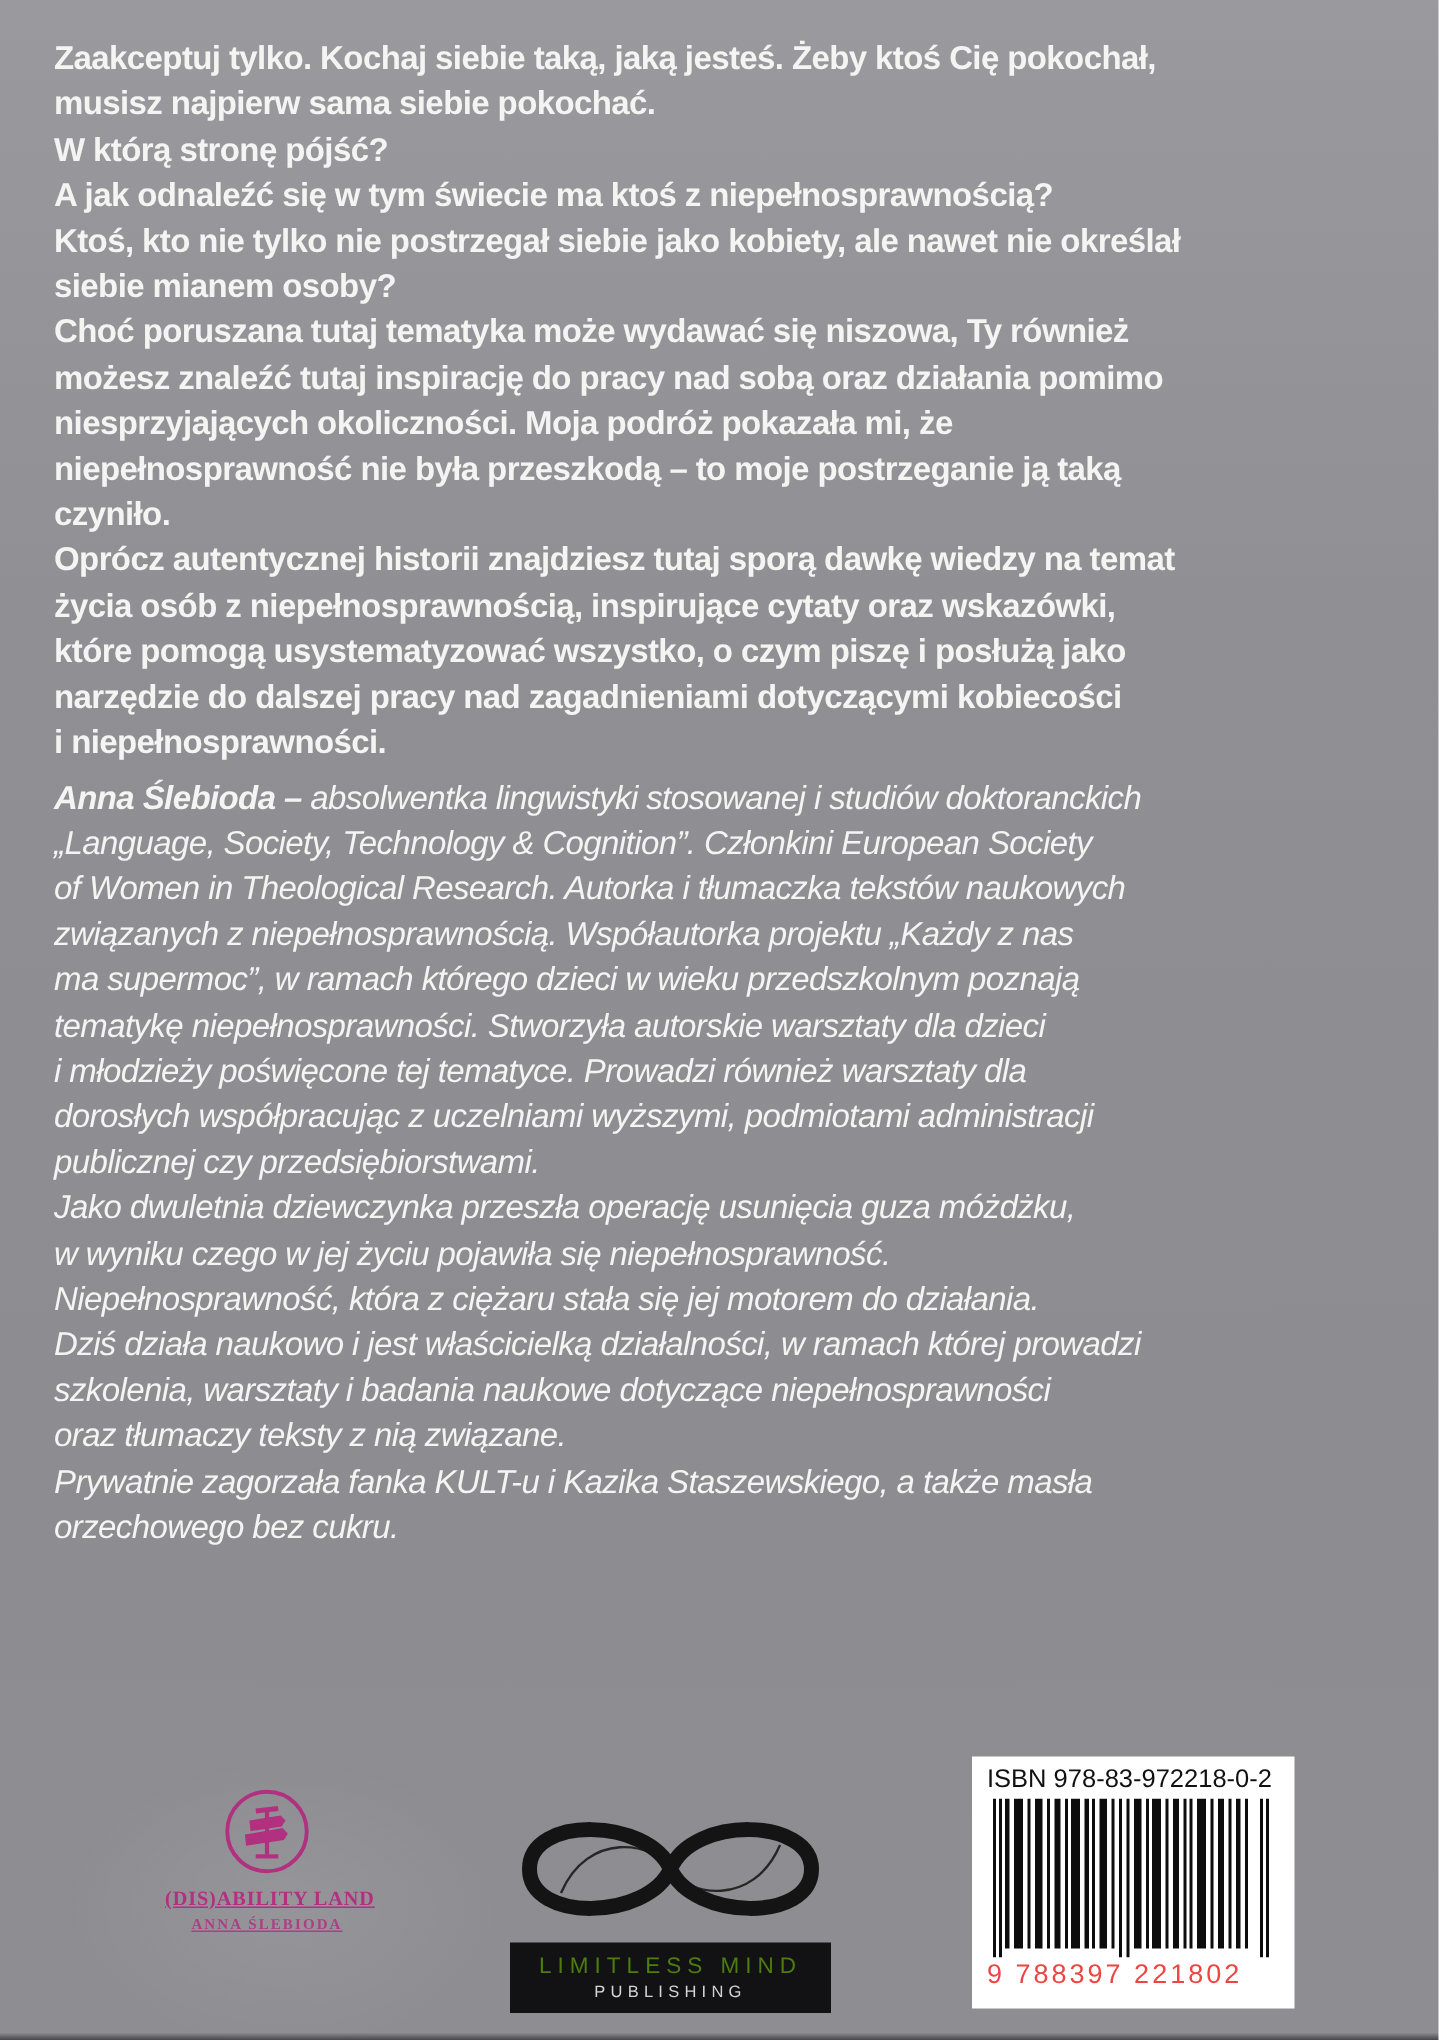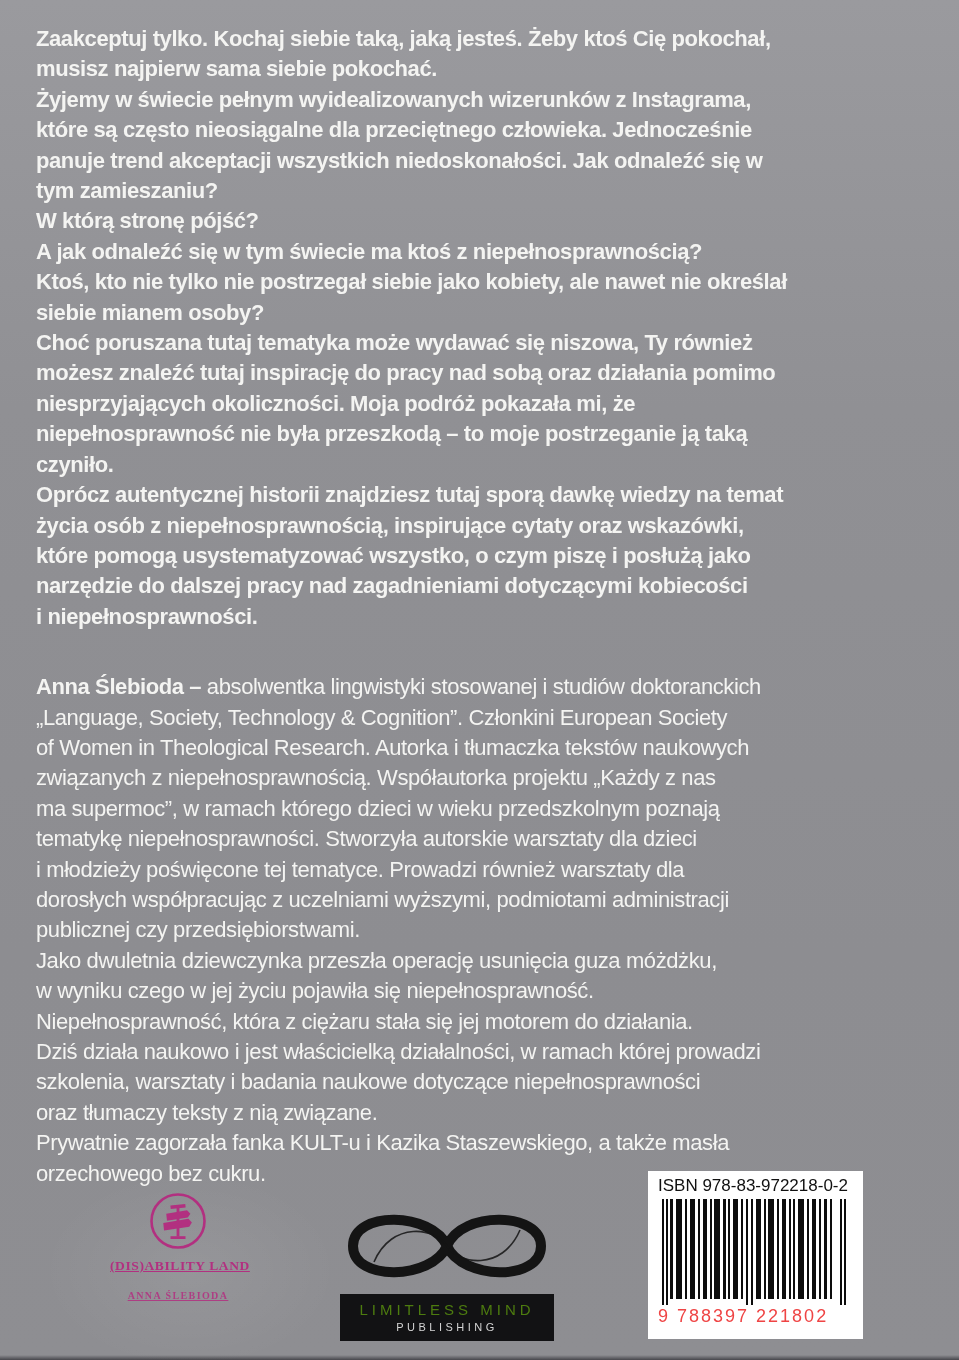--- a/index.html
+++ b/index.html
@@ -15,28 +15,28 @@
   .glow{
     position:absolute;left:40px;top:1170px;width:300px;height:200px;border-radius:50%;
     background:radial-gradient(ellipse at center,rgba(255,255,255,.07),rgba(255,255,255,0) 70%);
   }
   .text-col{position:absolute;left:36px;top:24px;width:902px;}
   .text-col p{
     margin:0;color:#f4f4f2;font-size:22px;line-height:30.4px;
     letter-spacing:-0.4px;white-space:pre-line;
   }
   .synopsis p{font-weight:700;}
-  .bio{margin-top:40px;}
+  .bio{margin-top:6px;font-style:italic;}
   .bio p{font-weight:400;}
   .bio .name{font-weight:700;}
   
   .dl-logo{position:absolute;left:110px;top:1192px;width:136px;text-align:center;color:#b23080;text-decoration:underline;}
   .dl-logo .badge{display:block;margin:0 auto;}
   .dl-title{font-family:"Liberation Serif",serif;font-weight:700;font-size:13.5px;letter-spacing:.6px;margin-top:8px;white-space:nowrap;}
-  .dl-sub{font-family:"Liberation Serif",serif;font-weight:700;font-size:10px;letter-spacing:1.4px;margin-top:16px;opacity:.85;white-space:nowrap;}
+  .dl-sub{font-family:"Liberation Serif",serif;font-weight:700;font-size:10px;letter-spacing:1.4px;margin-top:4px;opacity:.85;white-space:nowrap;}
   .lm-logo{position:absolute;left:340px;top:1200px;width:214px;text-align:center;}
   .lm-bar{background:#121214;margin-top:-2px;padding:7px 0 8px;}
   .lm-name{color:#4d7c0f;font-size:15px;letter-spacing:4px;font-weight:400;white-space:nowrap;}
   .lm-tag{color:#d5d5d5;font-size:11px;letter-spacing:3.5px;margin-top:3px;font-weight:400;white-space:nowrap;}
   .barcode{
     position:absolute;left:648px;top:1171px;width:215px;height:168px;background:#ffffff;
     box-sizing:border-box;padding:5px 10px 6px;text-align:left;
   }
   .isbn{color:#111;font-size:17px;letter-spacing:0;white-space:nowrap;font-weight:400;}
   .bars{display:block;margin:3px auto 0;}
@@ -45,24 +45,20 @@
 </head>
 <body>
 
 <div class="cover">
   <div class="glow"></div>
 
   <div class="text-col">
     <div class="synopsis">
       <p>Zaakceptuj tylko. Kochaj siebie taką, jaką jesteś. Żeby ktoś Cię pokochał,
 musisz najpierw sama siebie pokochać.</p>
-      <p>Żyjemy w świecie pełnym wyidealizowanych wizerunków z Instagrama,
-które są często nieosiągalne dla przeciętnego człowieka. Jednocześnie
-panuje trend akceptacji wszystkich niedoskonałości. Jak odnaleźć się w
-tym zamieszaniu?</p>
       <p>W którą stronę pójść?</p>
       <p>A jak odnaleźć się w tym świecie ma ktoś z niepełnosprawnością?</p>
       <p>Ktoś, kto nie tylko nie postrzegał siebie jako kobiety, ale nawet nie określał
 siebie mianem osoby?</p>
       <p>Choć poruszana tutaj tematyka może wydawać się niszowa, Ty również
 możesz znaleźć tutaj inspirację do pracy nad sobą oraz działania pomimo
 niesprzyjających okoliczności. Moja podróż pokazała mi, że
 niepełnosprawność nie była przeszkodą – to moje postrzeganie ją taką
 czyniło.</p>
       <p>Oprócz autentycznej historii znajdziesz tutaj sporą dawkę wiedzy na temat

